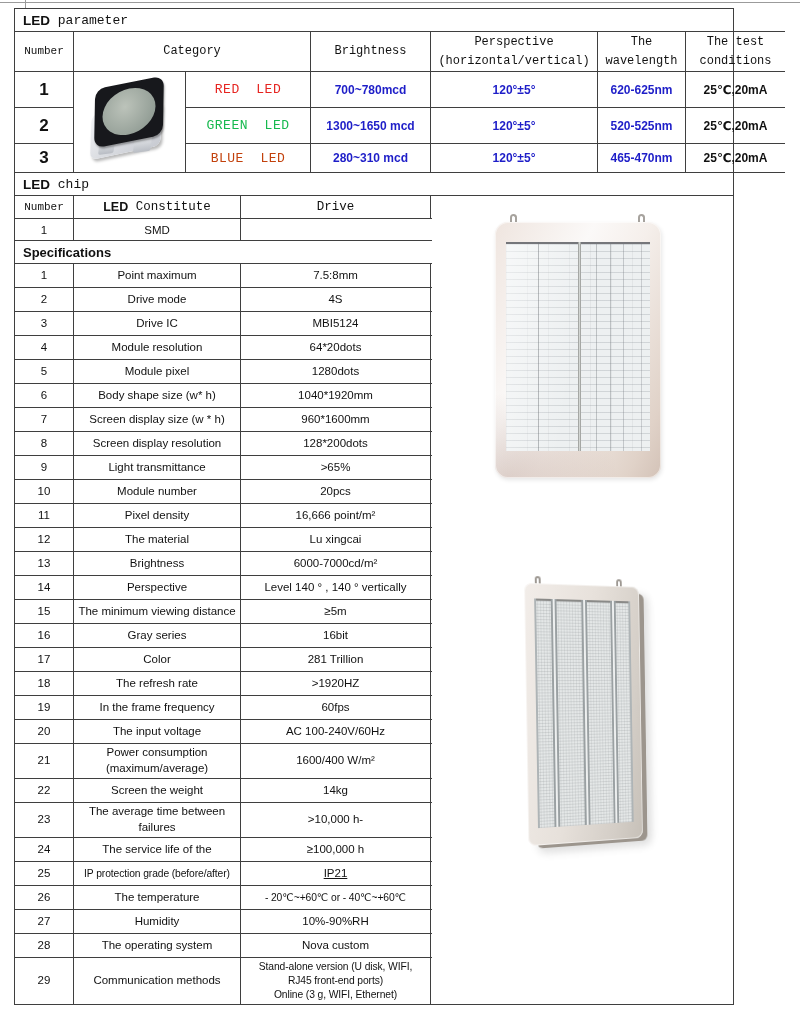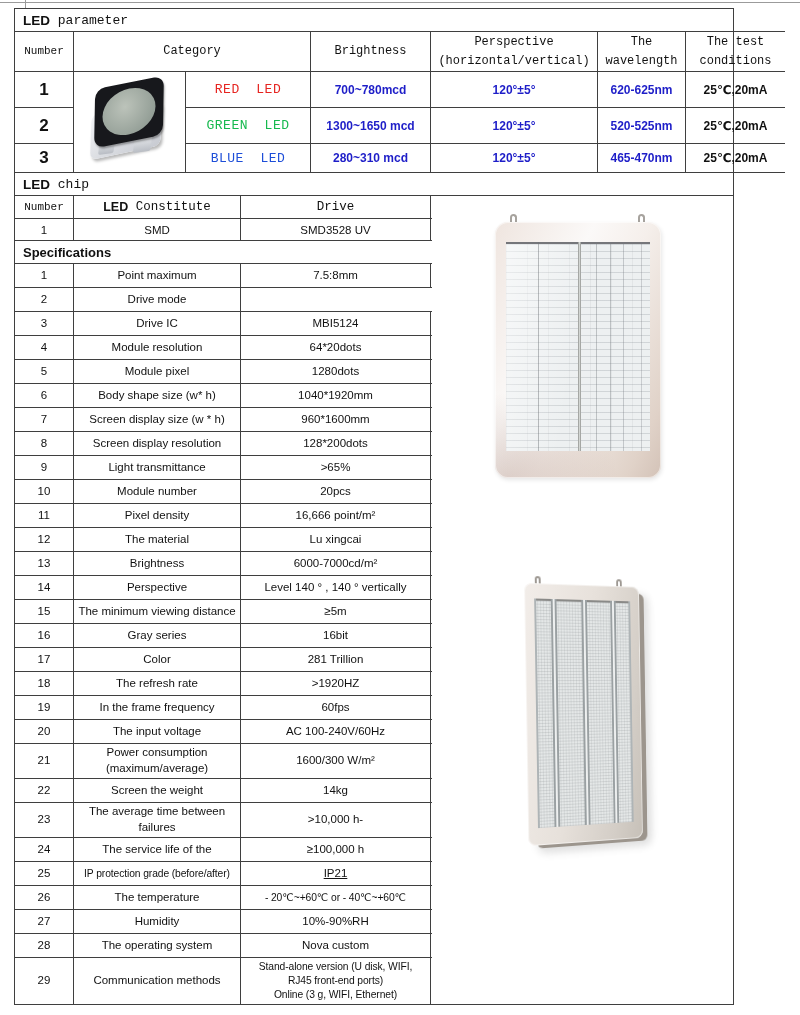--- a/index.html
+++ b/index.html
@@ -28,21 +28,21 @@
 
   .bband { font-weight:bold; font-size:13.5px; }
   .mband { font-family:"Liberation Mono","DejaVu Sans Mono",monospace; font-size:13px; white-space:pre; }
   .hd { font-family:"Liberation Mono","DejaVu Sans Mono",monospace; font-size:12px; line-height:1.55;
         white-space:pre-line; }
   .hnum { font-size:11px; }
   .num { font-weight:bold; font-size:17px; }
   .catl { font-family:"Liberation Mono","DejaVu Sans Mono",monospace; font-size:13px; letter-spacing:.5px; white-space:pre; }
   .c-red   { color:#e62420; }
   .c-green { color:#16b94e; }
-  .c-blue  { color:#1d4ed8; }
+  .c-blue  { color:#c2410c; }
   .val { font-weight:bold; font-size:12px; }
   .blue { color:#1e1ec8; }
 
   
   .chipband, .specband { height:23px; border-bottom:1px solid #3f3f3f;
         display:flex; align-items:center; padding-left:8px; }
   .specband { font-weight:bold; font-size:13px; }
 
   
   .lower { display:flex; align-items:stretch; }
@@ -202,36 +202,36 @@
           <div class="cc cc2">
             <span class="chd-bold">LED</span>
               <span class="chd-rest"> Constitute</span>
           </div>
           <div class="cc cc3">Drive</div>
         </div>
 
         <div class="crow cdata">
           <div class="cc cc1">1</div>
           <div class="cc cc2">SMD</div>
-          <div class="cc cc3">SMD3528 UV</div>
         </div>
 
         <div class="specband">Specifications</div>
 
         <div class="t2">
 
             <div class="srow">
               <div class="sc n">1</div>
               <div class="sc l">Point maximum</div>
               <div class="sc v">7.5:8mm</div>
             </div>
 
             <div class="srow">
               <div class="sc n">2</div>
               <div class="sc l">Drive mode</div>
+              <div class="sc v">4S</div>
             </div>
 
             <div class="srow">
               <div class="sc n">3</div>
               <div class="sc l">Drive IC</div>
               <div class="sc v">MBI5124</div>
             </div>
 
             <div class="srow">
               <div class="sc n">4</div>
@@ -332,21 +332,21 @@
             <div class="srow">
               <div class="sc n">20</div>
               <div class="sc l">The input voltage</div>
               <div class="sc v">AC 100-240V/60Hz</div>
             </div>
 
             <div class="srow h35">
               <div class="sc n">21</div>
               <div class="sc l">Power consumption
 (maximum/average)</div>
-              <div class="sc v">1600/300 W/m²</div>
+              <div class="sc v">1600/400 W/m²</div>
             </div>
 
             <div class="srow">
               <div class="sc n">22</div>
               <div class="sc l">Screen the weight</div>
               <div class="sc v">14kg</div>
             </div>
 
             <div class="srow h35">
               <div class="sc n">23</div>

